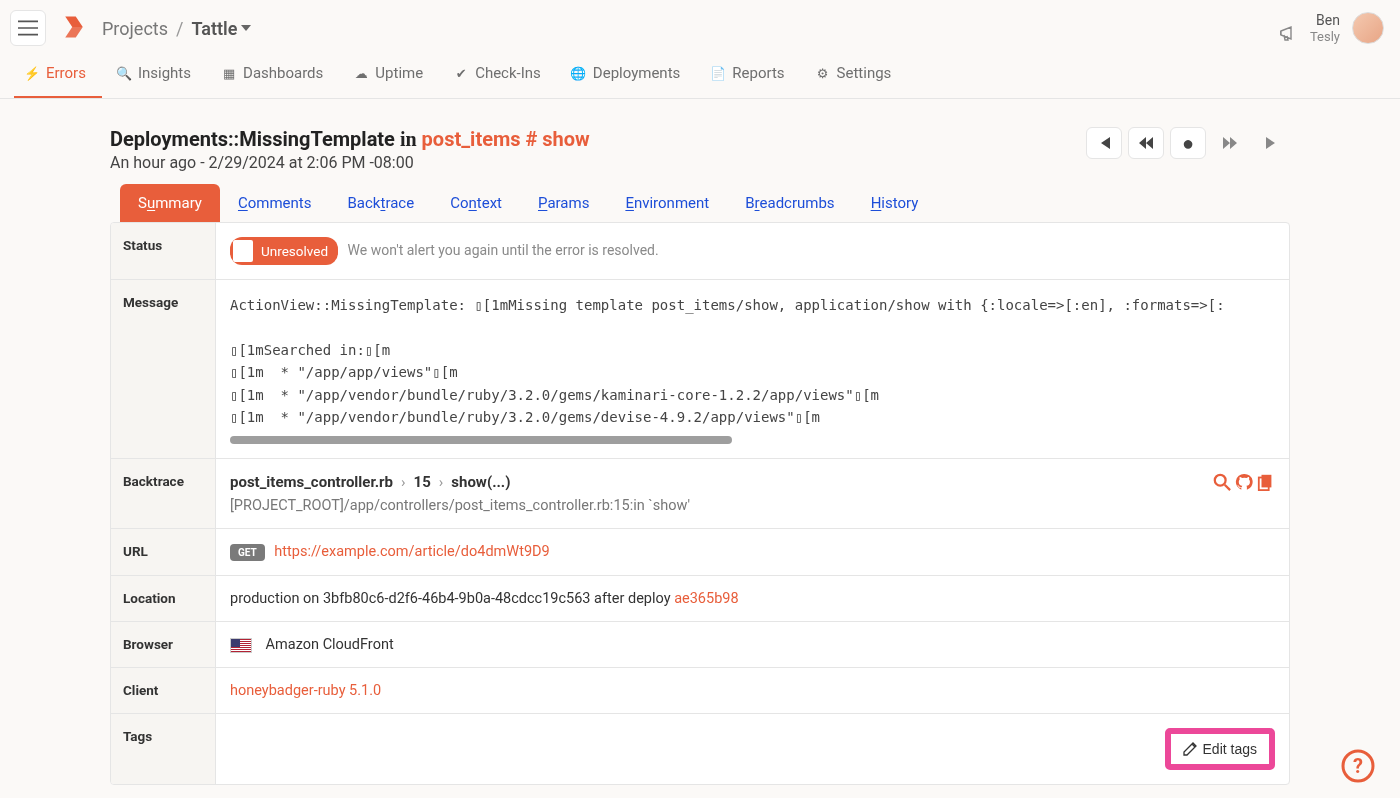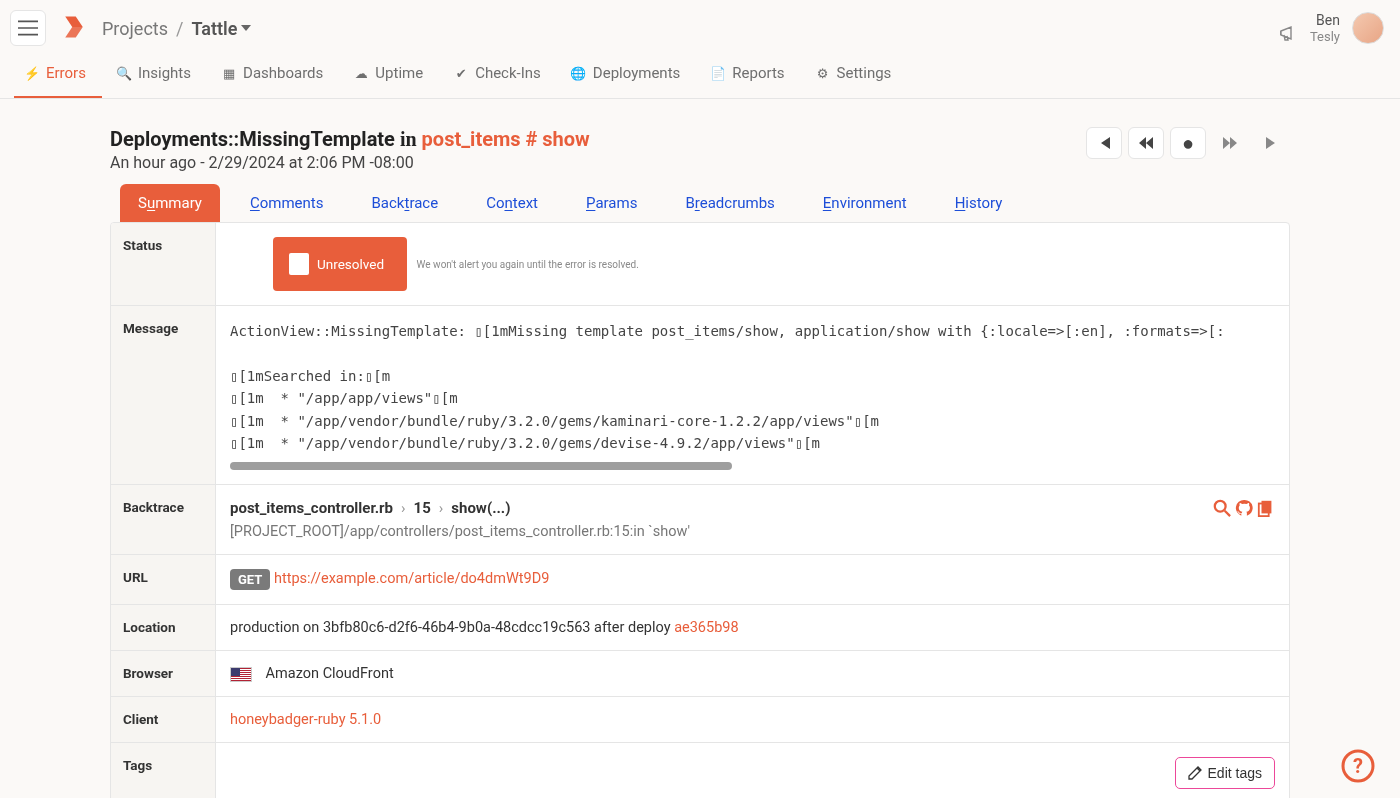--- a/index.html
+++ b/index.html
@@ -89,21 +89,21 @@
   .pager .pbtn {
     width:36px; height:32px;
     border:1px solid var(--border); border-radius:6px;
     background:var(--white); color:#444;
     display:flex; align-items:center; justify-content:center;
     cursor:pointer;
   }
   .pager .pbtn.ghost { border-color:transparent; background:transparent; color:#777;}
   .pager .dot { font-size:20px; line-height:0;}
   
-  .subtabs { display:flex; gap:12px; margin-bottom:0;padding-left:10px; }
+  .subtabs { display:flex; gap:0; margin-bottom:0;padding-left:10px; }
   .subtabs .stab {
     padding: 10px 18px;
     font-size:15px;
     color:#1d4ed8;
     cursor:pointer;
     border-radius:6px 6px 0 0;
   }
   .subtabs .stab.active {
     background: var(--orange);
     color: #fff;
@@ -135,32 +135,31 @@
   .row .value {
     flex:1;
     padding: 14px 14px;
     font-size:14.5px;
     overflow:hidden;
     position:relative;
   }
   .status-pill {
     display:inline-flex; align-items:center;
     background: var(--orange);
-    border-radius:4px;
-    padding:13px;
+    border-radius:12px;
+    padding:0;
     overflow:hidden;
     vertical-align:middle;
-    margin-left:43px;
   }
   .status-pill .box {
     width:20px; height:22px; background:#fff; margin:3px 0 3px 3px;
     border-radius:2px;
   }
   .status-pill .txt { color:#fff; padding:4px 10px 4px 8px; font-size:13.5px;}
-  .status-note { color:#8a8a8a; font-size:10px; margin-left:6px;}
+  .status-note { color:#8a8a8a; font-size:14px; margin-left:6px;}
   pre.msg {
     margin:0;
     font-family: ui-monospace, SFMono-Regular, Menlo, Consolas, monospace;
     font-size:14px;
     color:#444;
     white-space: pre;
     overflow-x:hidden;
     line-height:1.6;
   }
   .fake-scrollbar {
@@ -173,22 +172,23 @@
     background: linear-gradient(to right, #9e9e9e 0 100%);
   }
   .bt-row { display:flex; align-items:center; gap:8px; font-weight:700; font-size:15px;}
   .bt-row .chev { color:#999; font-weight:400;}
   .bt-sub { color:#777; margin-top:6px; font-size:14.5px;}
   .bt-actions { position:absolute; right:14px; top:14px; display:flex; gap:4px; color:var(--orange);}
   .bt-actions span { cursor:pointer; }
   .bt-actions svg { width:18px; height:18px; }
   .pill-get {
     display:inline-block; background:#7a7a7a; color:#fff;
-    font-size:13px; font-weight:700;
+    font-size:10px; font-weight:700;
     padding:3px 8px; border-radius:4px;
+    margin-right:6px;
     vertical-align:middle;
   }
   .link { color: var(--orange); }
   .flag {
     display:inline-block; width:22px; height:15px;
     background: linear-gradient(to bottom,
       #b22234 0 7.7%, #fff 7.7% 15.4%, #b22234 15.4% 23%, #fff 23% 30.8%,
       #b22234 30.8% 38.5%, #fff 38.5% 46.2%, #b22234 46.2% 53.8%, #fff 53.8% 61.5%,
       #b22234 61.5% 69.2%, #fff 69.2% 76.9%, #b22234 76.9% 84.6%, #fff 84.6% 92.3%,
       #b22234 92.3% 100%);
@@ -196,21 +196,21 @@
     vertical-align:middle;
     margin-right:10px;
     border:1px solid #ccc;
   }
   .flag::before {
     content:""; position:absolute; left:0; top:0; width:9px; height:8px;
     background:#3c3b6e;
   }
   .edit-tags-btn {
     float:right;
-    border:1px solid #ec4899; border-radius:5px;
+    border:6px solid #ec4899; border-radius:5px;
     background:#fff;
     padding:7px 12px;
     display:inline-flex; align-items:center; gap:6px;
     cursor:pointer;
     font-size:14px;
     color:#333;
   }
   .help-fab {
     position:fixed; right:22px; bottom:12px;
     width:40px; height:40px;
@@ -328,22 +328,22 @@
         </div>
     </div>
   </div>
 
   <div class="subtabs">
     <div class="stab active"><span>S</span><span class="ul">u</span><span>mmary</span></div>
     <div class="stab"><span class="ul">C</span><span>omments</span></div>
     <div class="stab"><span>Back</span><span class="ul">t</span><span>race</span></div>
     <div class="stab"><span>Co</span><span class="ul">n</span><span>text</span></div>
     <div class="stab"><span class="ul">P</span><span>arams</span></div>
+    <div class="stab"><span class="ul">E</span><span>nvironment</span></div>
     <div class="stab"><span>B</span><span class="ul">r</span><span>eadcrumbs</span></div>
-    <div class="stab"><span class="ul">E</span><span>nvironment</span></div>
     <div class="stab"><span class="ul">H</span><span>istory</span></div>
   </div>
 
   <div class="panel">
 
     <div class="row">
       <div class="label">Status</div>
       <div class="value">
         <span class="status-pill">
           <span class="box"></span>

